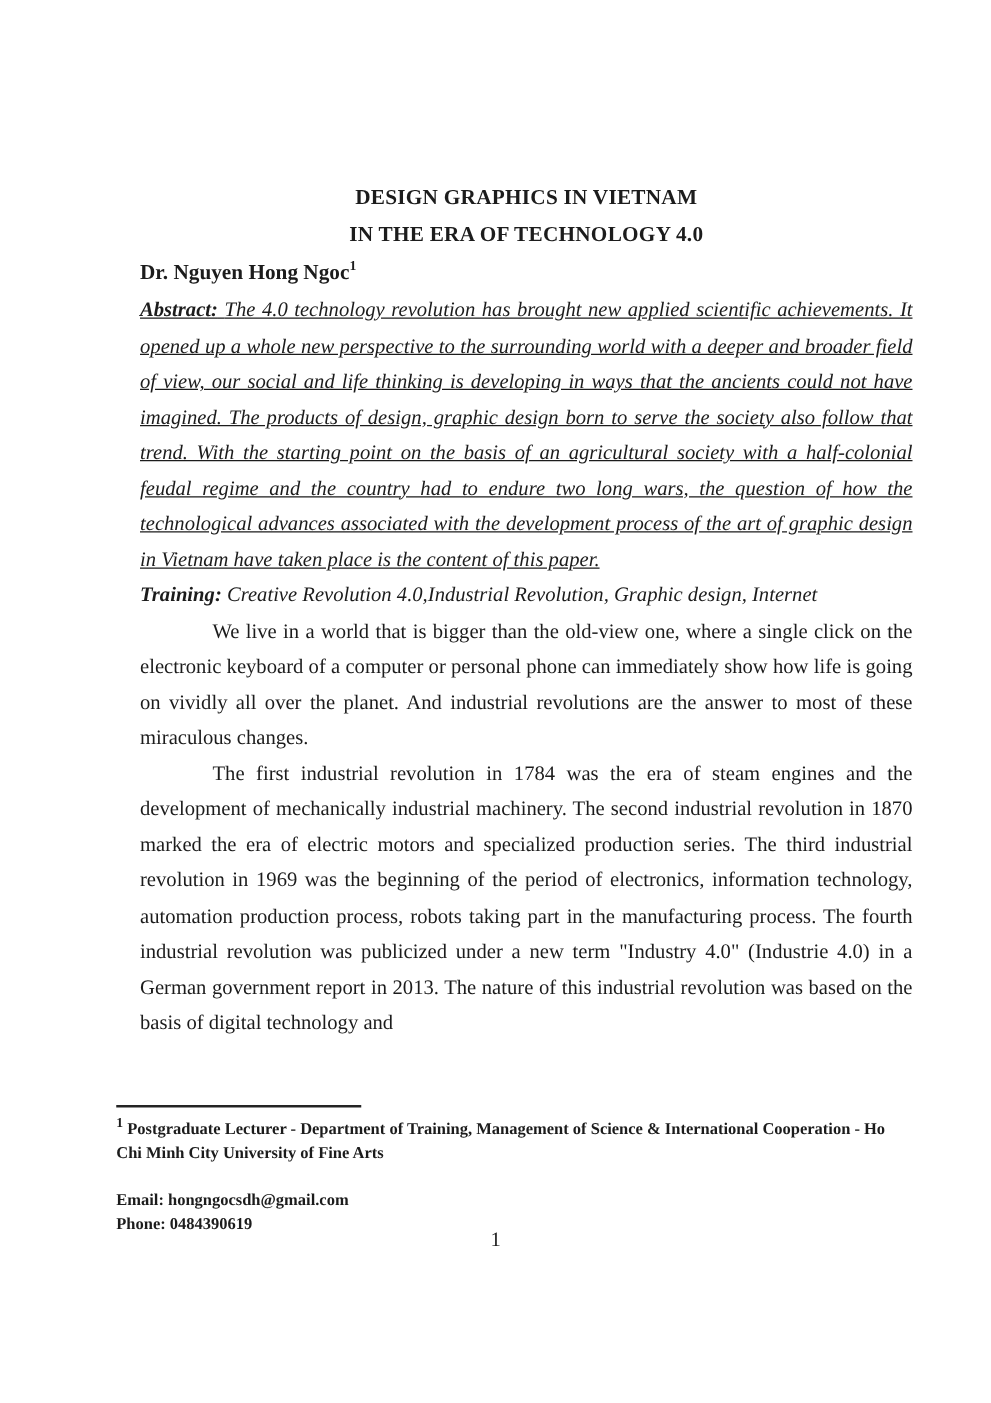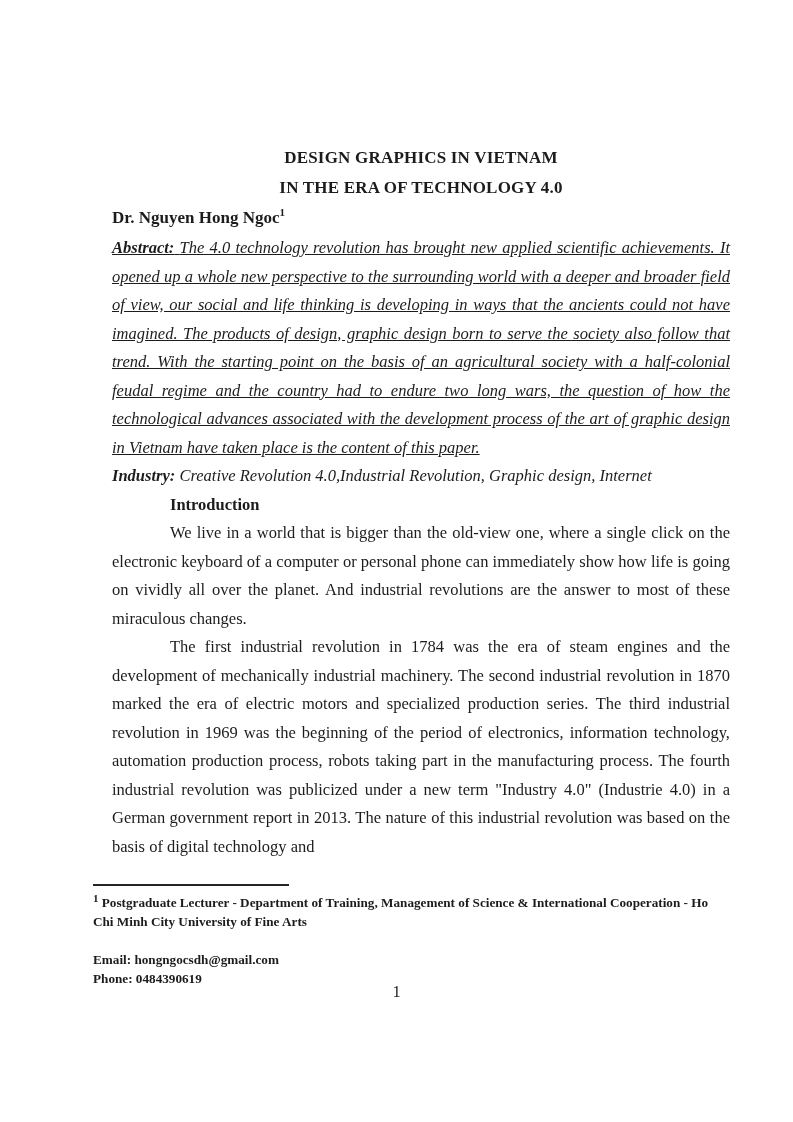--- a/index.html
+++ b/index.html
@@ -102,23 +102,22 @@
 
     <div class="title-block">
       <div>DESIGN GRAPHICS  IN VIETNAM</div>
       <div>IN THE ERA OF TECHNOLOGY 4.0</div>
     </div>
 
     <div class="author-line"><span>Dr. Nguyen Hong Ngoc</span><sup>1</sup></div>
 
     <p class="abstract-para"><span class="abstract-label">Abstract:</span> <span>The 4.0 technology revolution has brought new applied scientific achievements. It opened up a whole new perspective to the surrounding world with a deeper and broader field of view, our social and life thinking is developing in ways that the ancients could not have imagined. The products of design, graphic design born to serve the society also follow that trend. With the starting point on the basis of an agricultural society with a half-colonial feudal regime and the country had to endure two long wars, the question of how the technological advances associated with the development process of  the art of graphic design in Vietnam have taken place is the content of this paper.</span></p>
 
-    <div class="keywords-line"><span class="keywords-label">Industry:</span> <span>Creative Revolution 4.0,Industrial Revolution, Graphic design, Internet</span></div>
+    <div class="keywords-line"><span class="keywords-label">Training:</span> <span>Creative Revolution 4.0,Industrial Revolution, Graphic design, Internet</span></div>
 
-    <div class="section-heading">Introduction</div>
 
     <p class="body-para">We live in a world that is bigger than the old-view one, where a single click on the electronic keyboard of a computer or personal phone can immediately show how life is going on vividly all over the planet. And industrial revolutions are the answer to most of these miraculous changes.</p>
 
     <p class="body-para">The first industrial revolution in 1784 was the era of steam engines and the development of mechanically industrial machinery. The second industrial revolution in 1870 marked the era of electric motors and specialized production series. The third industrial revolution in 1969 was the beginning of the period of electronics, information technology, automation production process, robots taking part in the manufacturing process. The fourth industrial revolution was publicized under a new term "Industry 4.0" (Industrie 4.0) in a  German government report in 2013. The nature of this industrial revolution was based on the basis of digital technology and</p>
 
   </div>
 
   <div class="footnote-block">
     <div class="footnote-rule"></div>
     <div class="footnote"><sup>1</sup> <span>Postgraduate Lecturer - Department of Training, Management of Science &amp; International Cooperation - Ho Chi Minh City University of Fine Arts</span></div>

